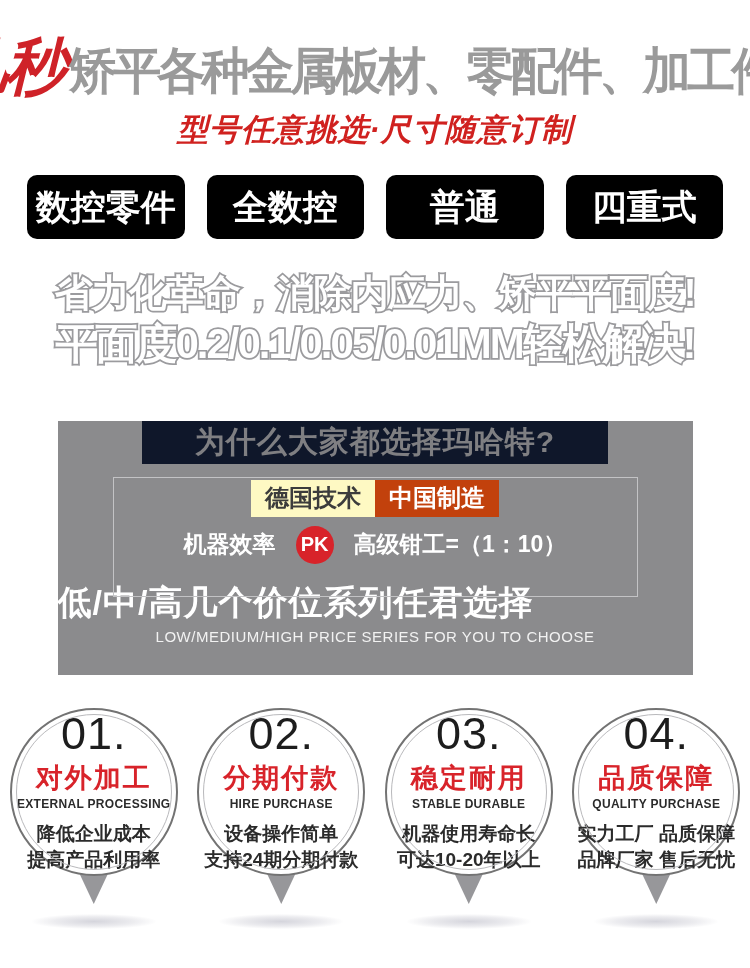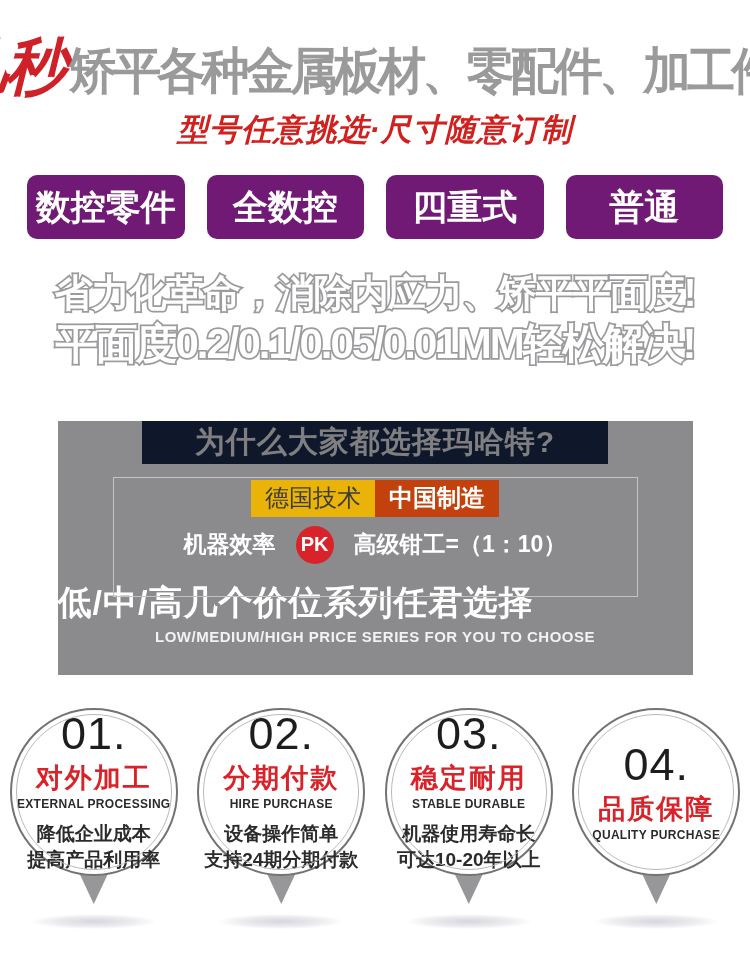--- a/index.html
+++ b/index.html
@@ -43,21 +43,21 @@
   
   .btn-row {
     margin-top: 24px;
     padding: 0 27px;
     display: flex;
     gap: 22px;
   }
   .cat-btn {
     flex: 1;
     height: 64px;
-    background: #701a75;
+    background: #000000;
     border: none;
     border-radius: 10px;
     color: #ffffff;
     font-family: inherit;
     font-size: 35px;
     font-weight: 800;
     display: flex;
     align-items: center;
     justify-content: center;
     cursor: pointer;
@@ -120,21 +120,21 @@
   .tag {
     height: 37px;
     min-width: 118px;
     padding: 0 14px;
     display: flex;
     align-items: center;
     justify-content: center;
     font-size: 24px;
     white-space: nowrap;
   }
-  .tag.white { background: #eab308; color: #3c3c3c; font-weight: 400; }
+  .tag.white { background: #fef9c3; color: #3c3c3c; font-weight: 700; }
   .tag.red   { background: #c2410c; color: #ffffff; font-weight: 600; }
   .pk-row {
     position: relative;
     z-index: 2;
     margin-top: 9px;
     display: flex;
     align-items: center;
     justify-content: center;
     gap: 20px;
     color: #ffffff;
@@ -160,21 +160,21 @@
     font-size: 34px;
     font-weight: 700;
     letter-spacing: 1px;
     white-space: nowrap;
   }
   .price-sub {
     margin-top: 2px;
     text-align: center;
     color: #f2f2f2;
     font-size: 15px;
-    font-weight: 700;
+    font-weight: 400;
     letter-spacing: 0.5px;
     white-space: nowrap;
   }
 
   
   .features {
     margin-top: 33px;
     display: grid;
     grid-template-columns: repeat(4, 187.5px);
   }
@@ -264,22 +264,22 @@
   <div class="hero-line">
     <span class="hero-accent">几秒</span>
     <span class="hero-rest">矫平各种金属板材、零配件、加工件</span>
   </div>
   <div class="hero-subtitle">型号任意挑选·尺寸随意订制</div>
 </header>
 
 <nav class="btn-row">
   <button class="cat-btn">数控零件</button>
   <button class="cat-btn">全数控</button>
+  <button class="cat-btn">普通</button>
   <button class="cat-btn">四重式</button>
-  <button class="cat-btn">普通</button>
 </nav>
 
 <section class="slogan">
   <div class="slogan-line l1">省力化革命，消除内应力、矫平平面度!</div>
   <div class="slogan-line l2">平面度0.2/0.1/0.05/0.01MM轻松解决!</div>
 </section>
 
 <section class="panel">
   <div class="panel-inner-rect"></div>
   <div class="panel-title-banner">为什么大家都选择玛哈特?</div>
@@ -340,16 +340,20 @@
     </div>
   </div>
 
   <div class="balloon">
     <div class="balloon-shadow"></div>
     <div class="balloon-tri"></div>
     <div class="balloon-circle">
       <div class="feat-number">04.</div>
       <div class="feat-title">品质保障</div>
       <div class="feat-subtitle">QUALITY PURCHASE</div>
+      <div class="feat-lines">
+        <div>实力工厂 品质保障</div>
+        <div>品牌厂家 售后无忧</div>
+      </div>
     </div>
   </div>
 
 </section>
 
 </body></html>

